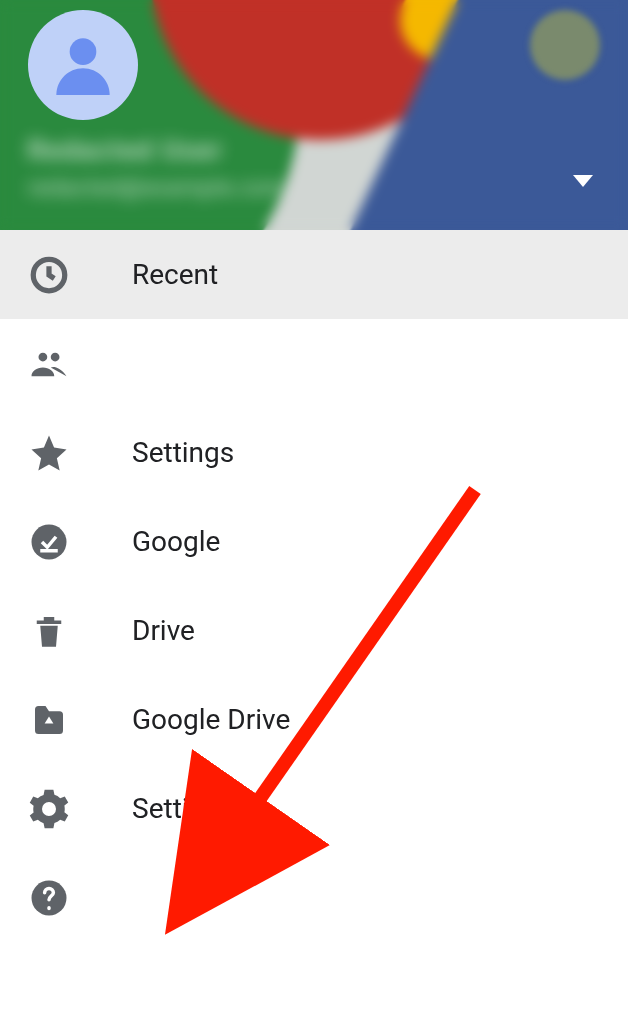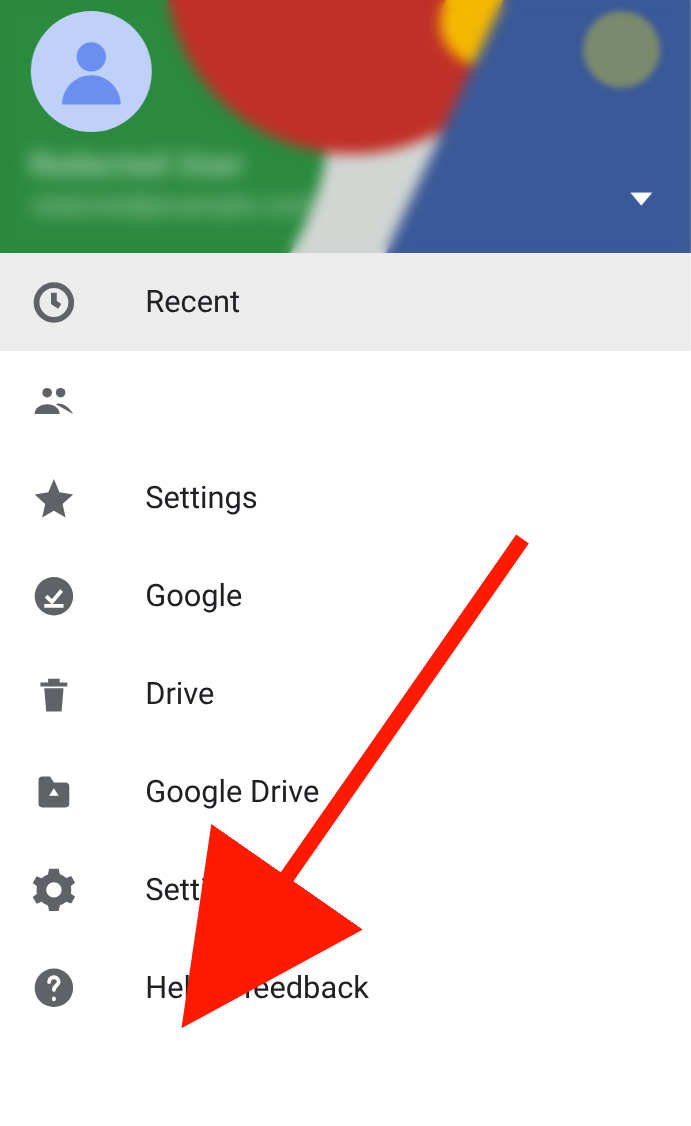--- a/index.html
+++ b/index.html
@@ -189,21 +189,20 @@
     <span class="menu-label">Settings</span>
   </div>
 
   <div class="menu-item">
     <span class="menu-icon">
       <svg viewBox="0 0 24 24">
           <circle cx="12" cy="12" r="10"></circle>
           <path d="M9.5 9a2.5 2.5 0 115 0c0 1.5-2.5 2-2.5 4M12 17.5v.5" fill="none" stroke="#fff" stroke-width="2" stroke-linecap="round"></path>
         </svg>
     </span>
-    <span class="menu-label">Help &amp; feedback</span>
   </div>
 
 </div>
 
 <svg class="arrow-annotation" viewBox="0 0 628 1024">
   <defs>
     <marker id="ah" markerWidth="12" markerHeight="12" refX="2" refY="6" orient="auto">
       <path d="M0 0 L12 6 L0 12 z" fill="#ff1a00"></path>
     </marker>
   </defs>

